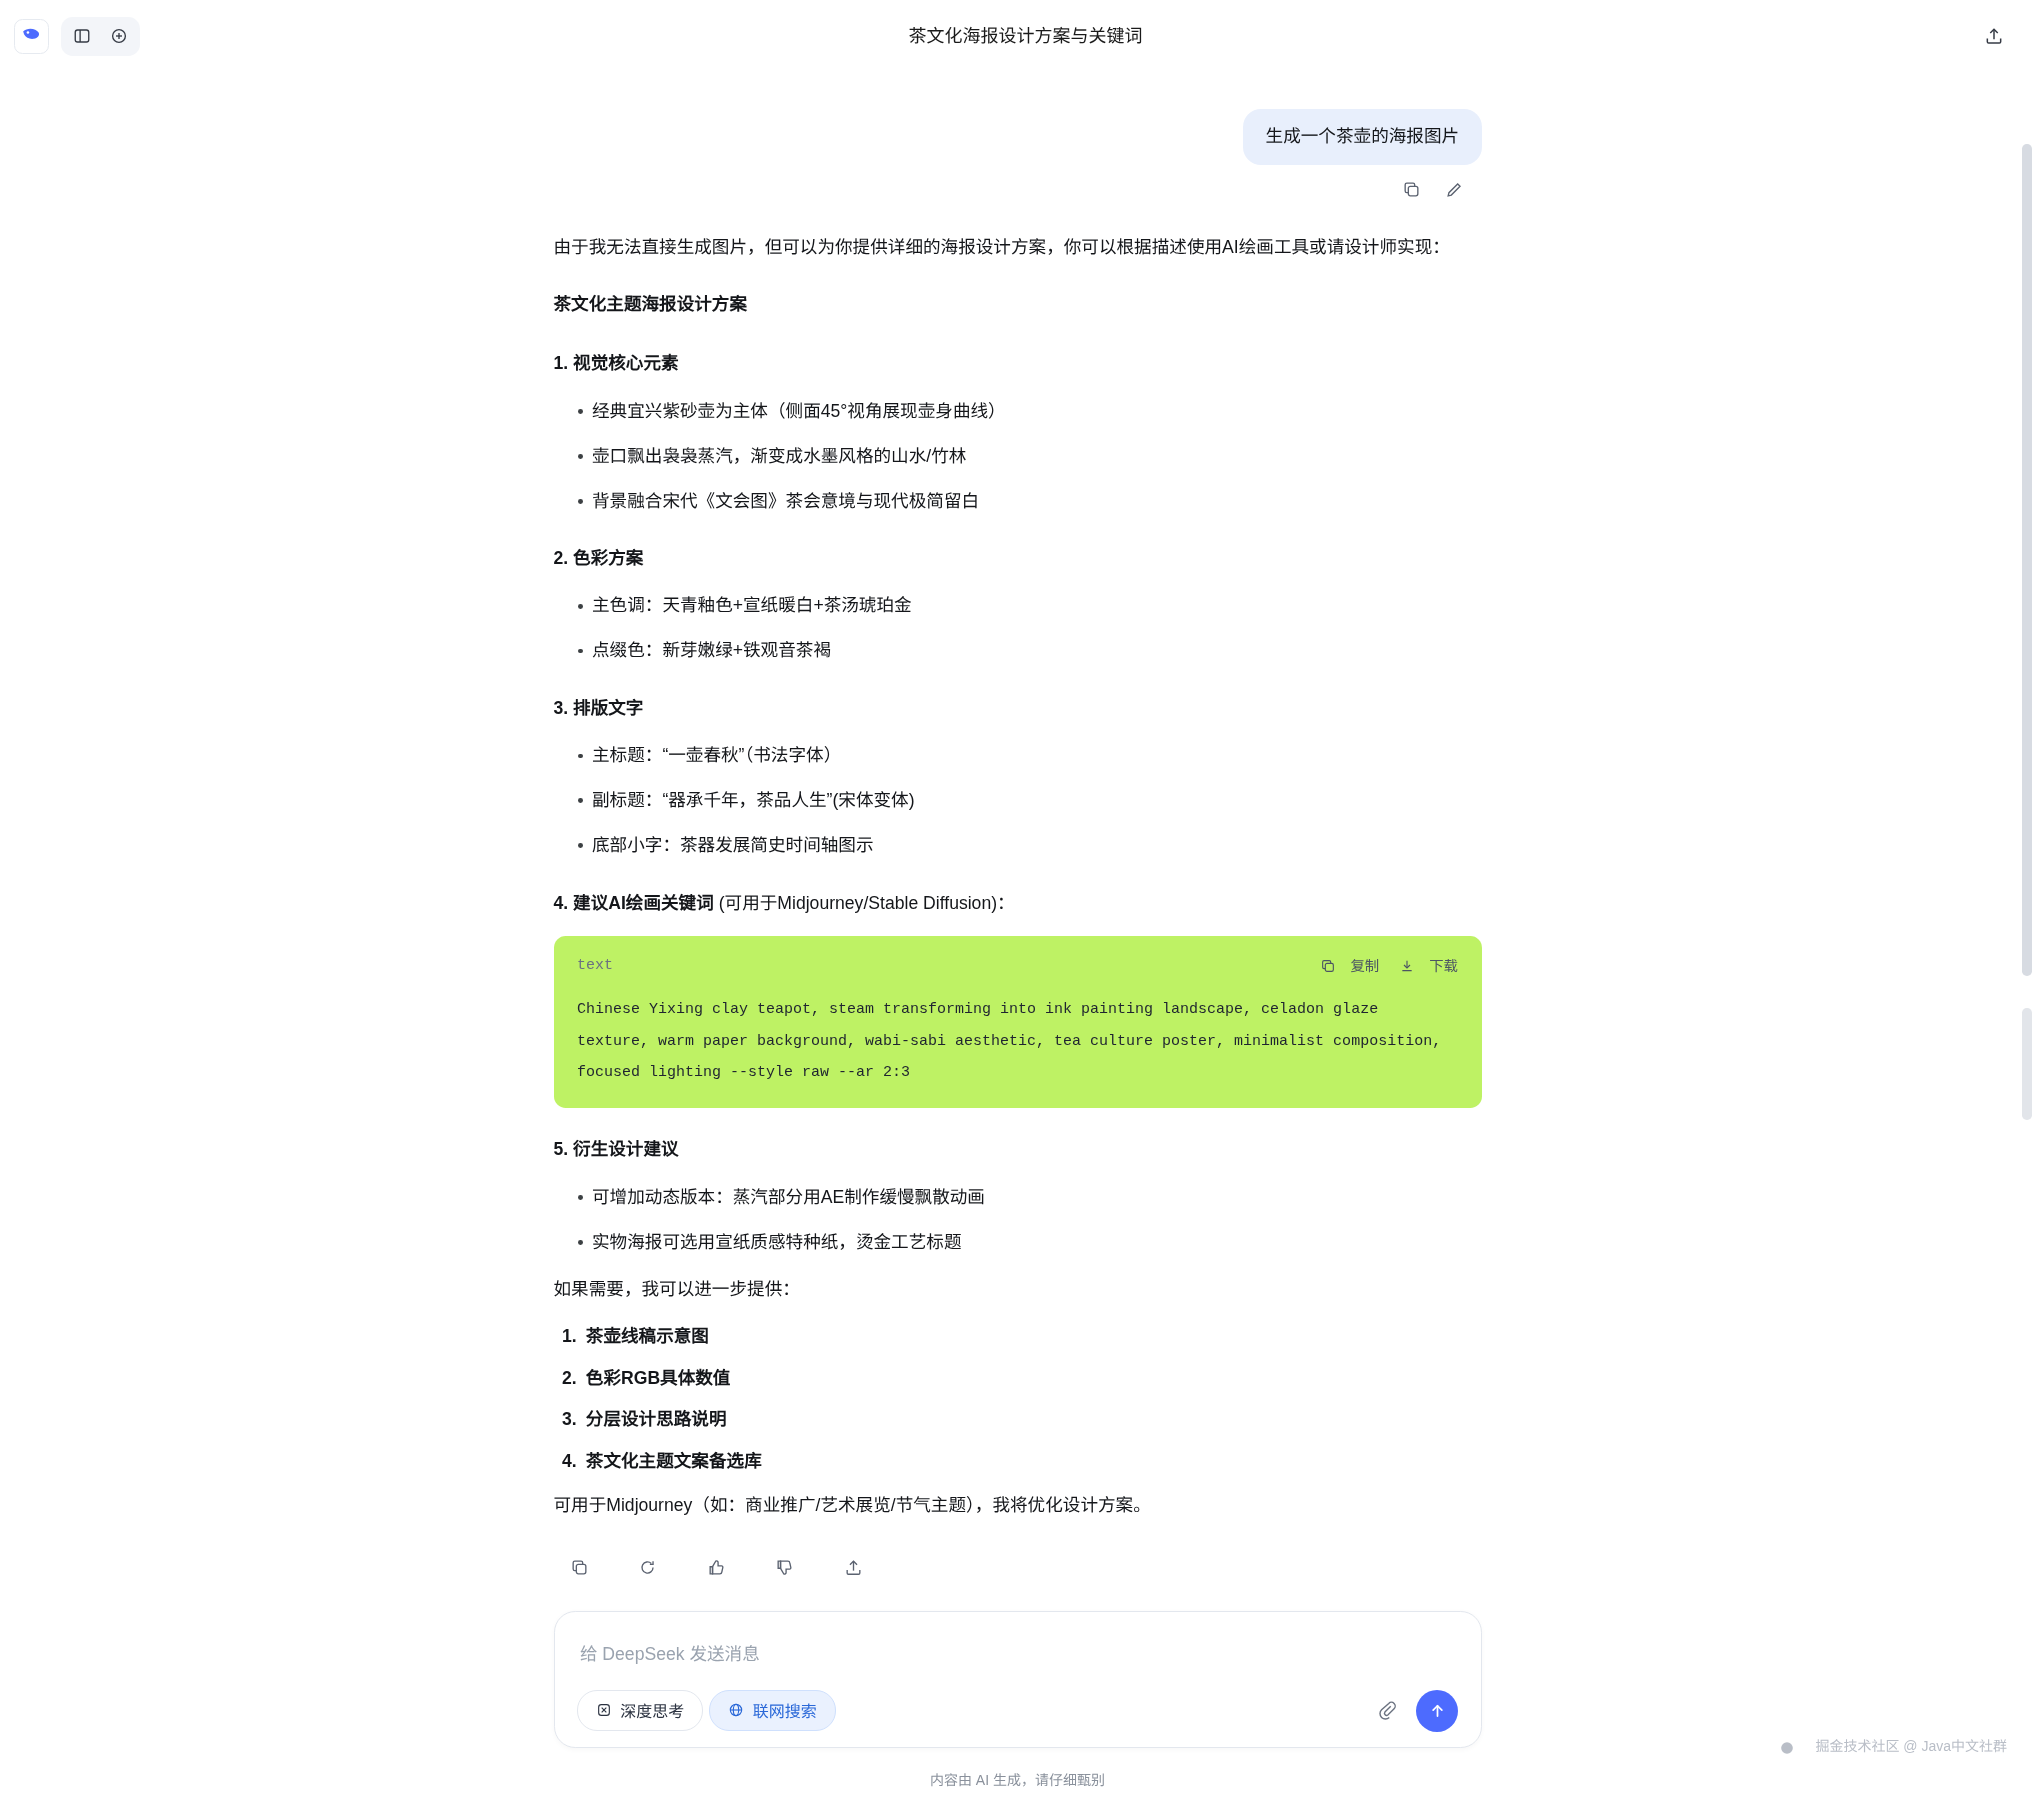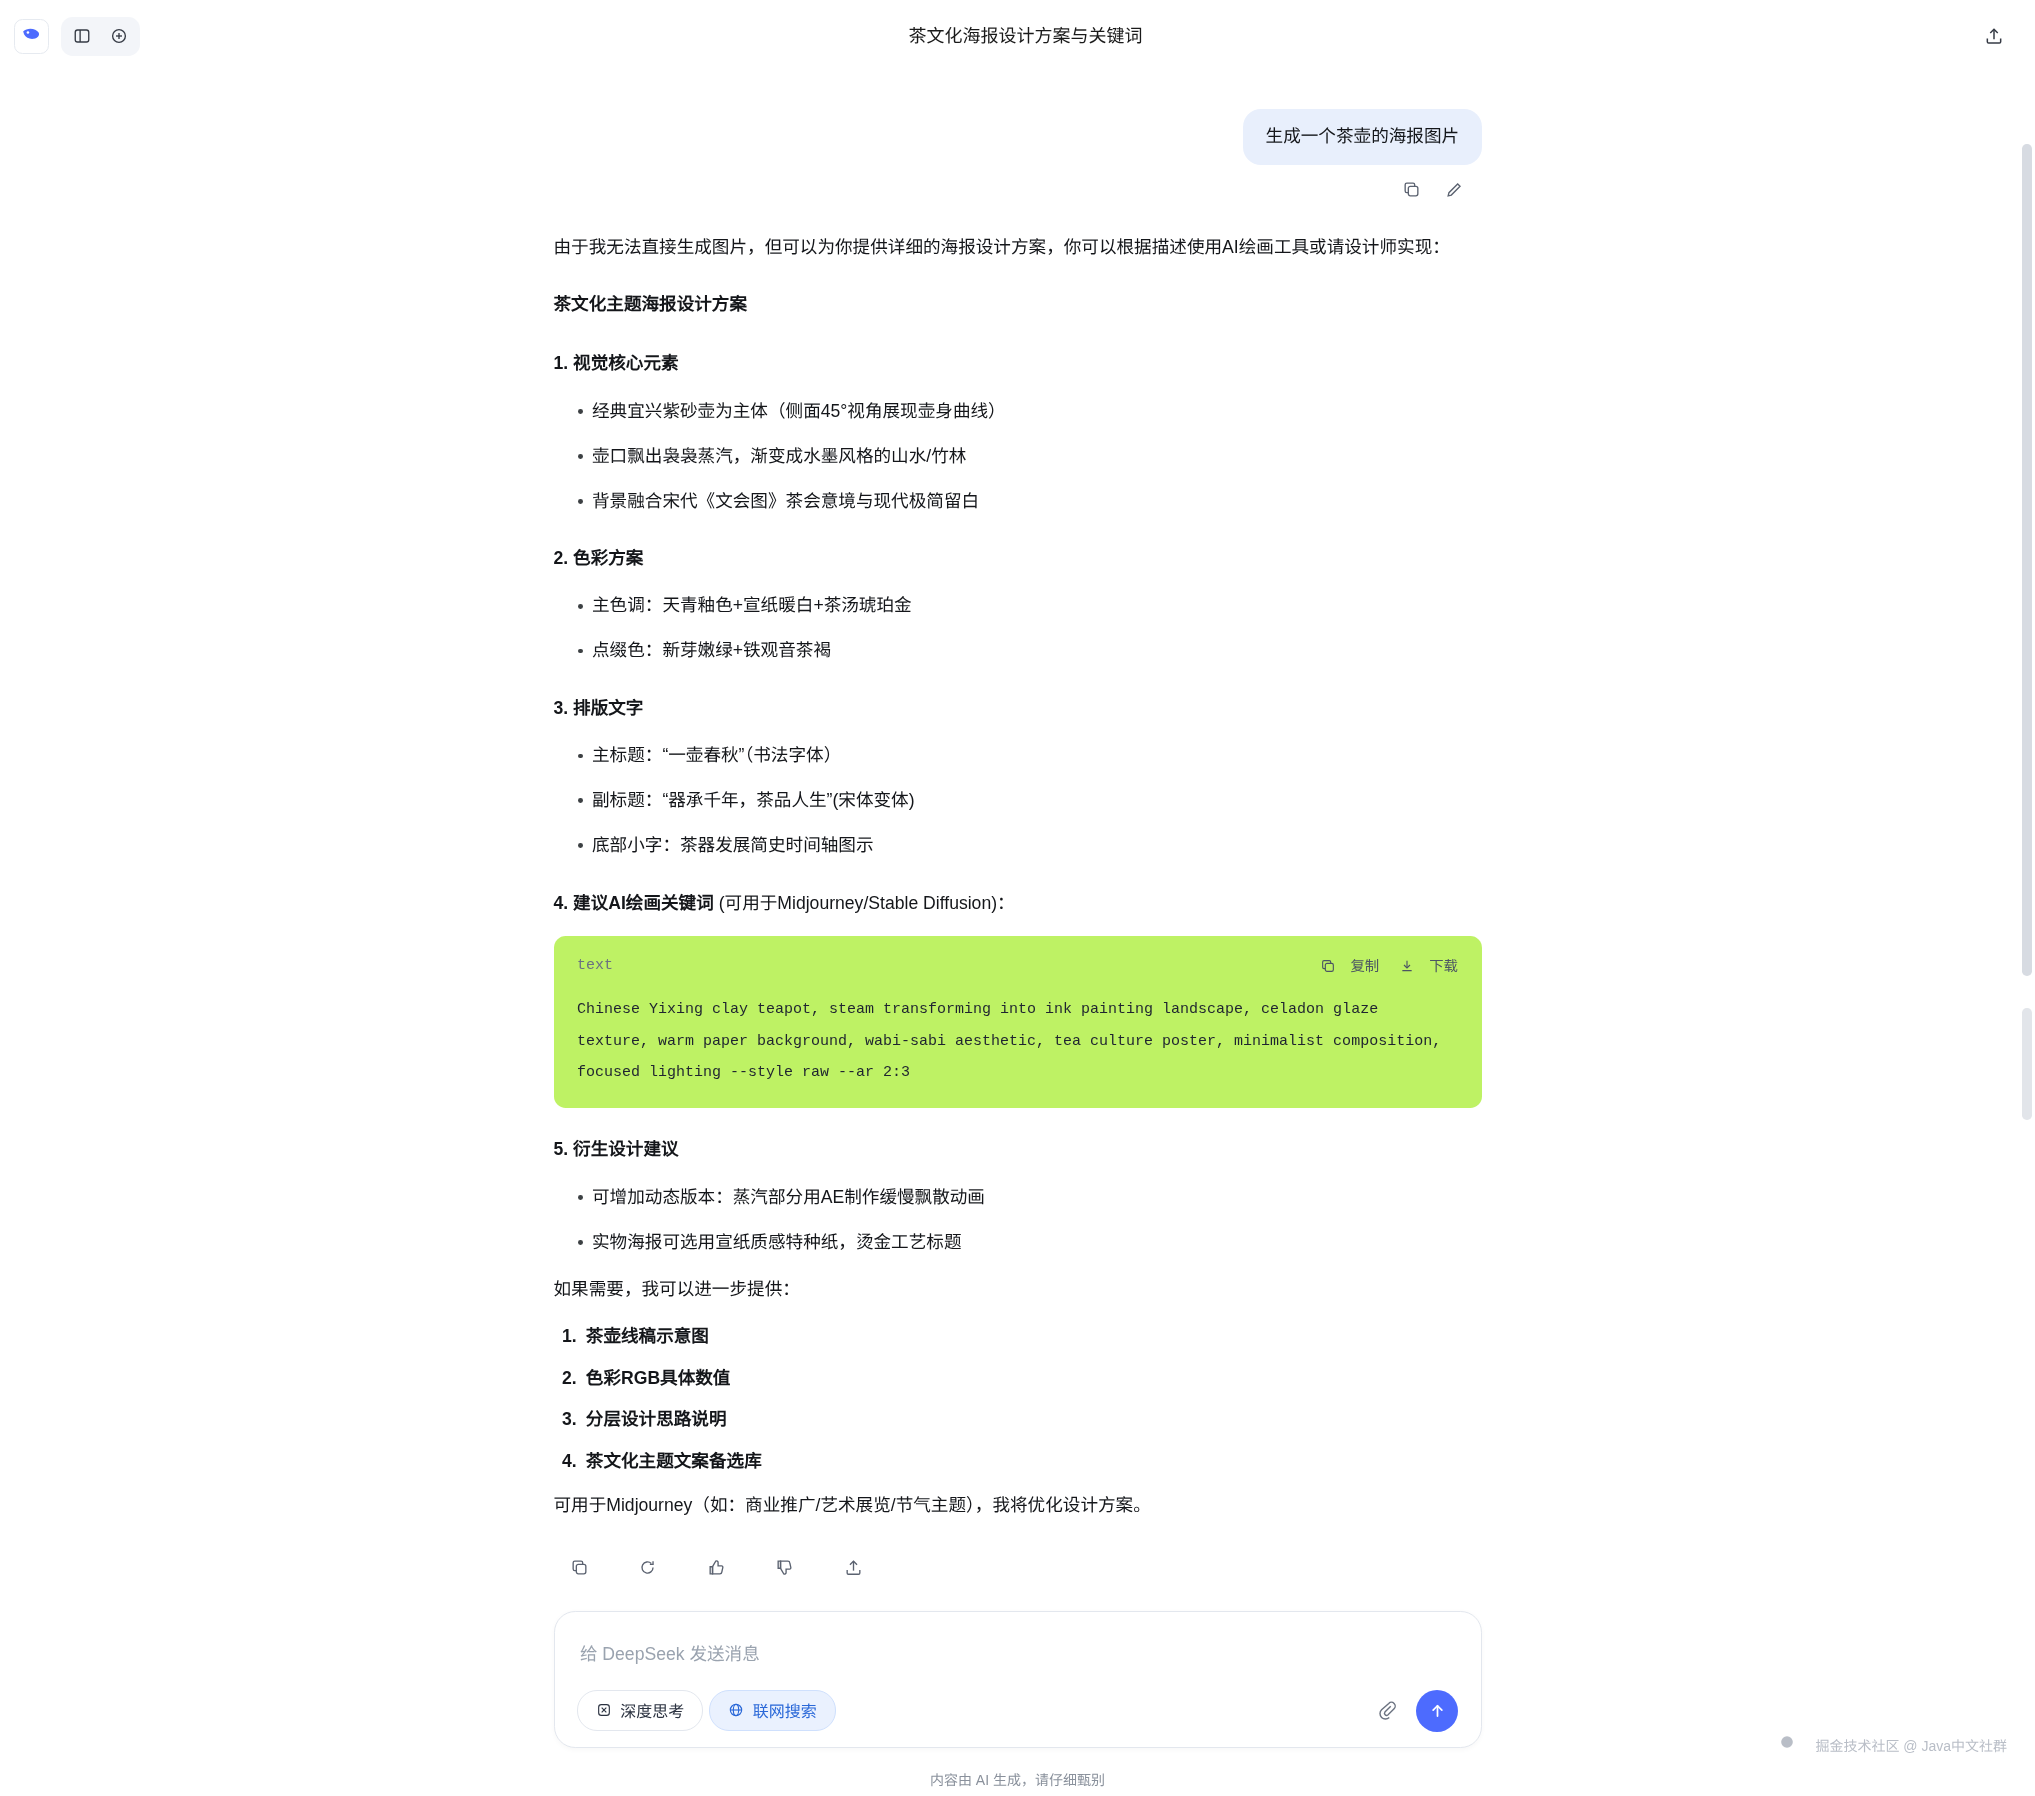--- a/index.html
+++ b/index.html
@@ -247,21 +247,21 @@
     padding-top: 21.3px;
   }
 
   .watermark {
     position: absolute;
     right: 28px;
     bottom: 41px;
     font-size: 14px;
     color: #b9bec7;
     display: flex;
-    align-items: flex-start;
+    align-items: flex-end;
     gap: 21px;
   }
 
   
   .vscroll {
     position: absolute;
     top: 72px;
     right: 3.2px;
     width: 9.6px;
     height: 1724px;

